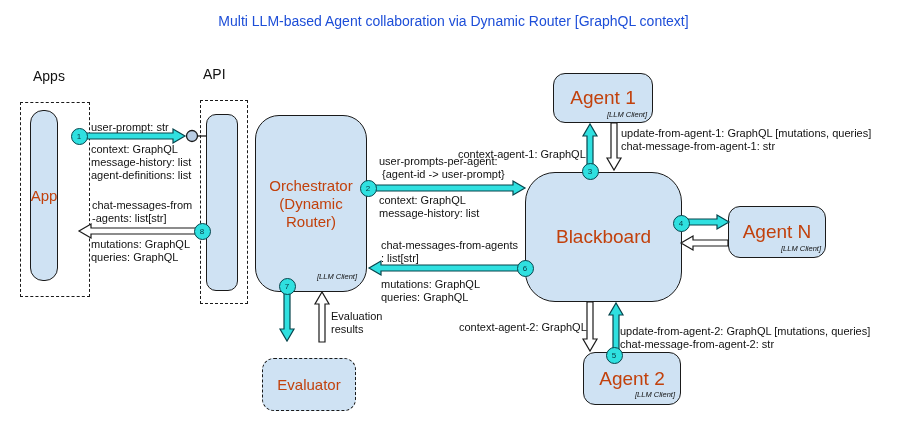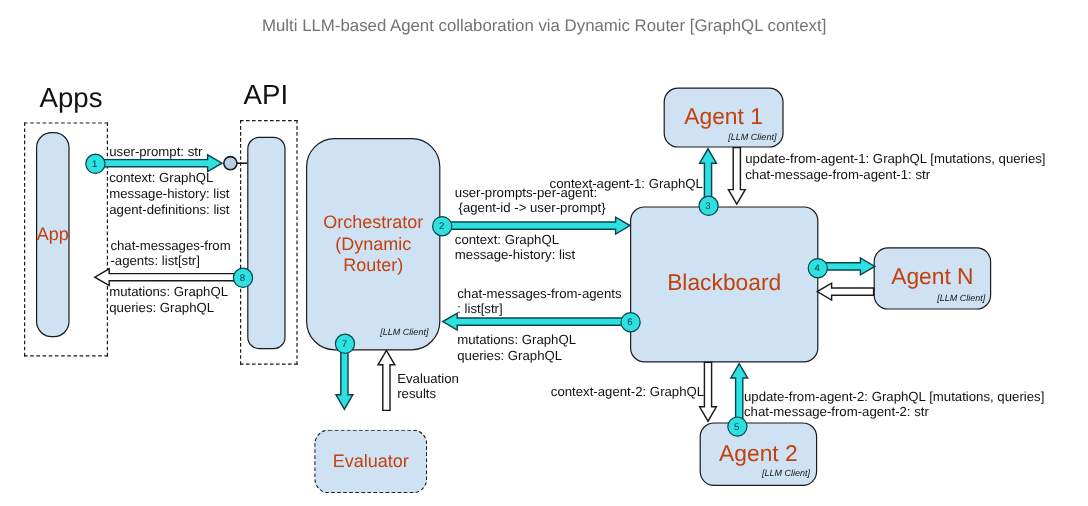--- a/index.html
+++ b/index.html
@@ -2,27 +2,27 @@
 <html><head>
 <meta charset="utf-8">
 <style>
   html,body{margin:0;padding:0;background:#ffffff;}
   .canvas{
     position:relative;width:907px;height:422px;background:#ffffff;
     font-family:"Liberation Sans",sans-serif;color:#1a1a1a;overflow:hidden;
   }
   .title{
     position:absolute;left:0;right:0;top:13px;text-align:center;
-    font-size:14px;color:#737373;z-index:4;
+    font-size:14px;color:#1d4ed8;z-index:4;
   }
   .group-box{
     position:absolute;border:1.3px dashed #1a1a1a;background:transparent;z-index:0;
   }
   .group-title{
-    position:absolute;font-size:23px;color:#111;z-index:4;
+    position:absolute;font-size:14px;color:#111;z-index:4;
   }
   .node{
     position:absolute;background:#cfe2f3;border:1.4px solid #1a1a1a;
     display:flex;align-items:center;justify-content:center;z-index:1;box-sizing:border-box;
   }
   .node-label{white-space:pre;text-align:center;color:#c2410c;}
   .sub{
     position:absolute;font-style:italic;font-size:7.5px;color:#111;white-space:nowrap;
   }
   .lbl{
@@ -59,21 +59,21 @@
 
   <div class="node" style="left:206px;top:114px;width:32px;height:177px;border-radius:10px;"></div>
 
   <div class="node" style="left:255px;top:115px;width:112px;height:177px;border-radius:24px;font-size:15px;">
     <div class="node-label" style="line-height:18px;">Orchestrator
 (Dynamic
 Router)</div>
     <div class="sub" style="right:9px;bottom:10px;">[LLM Client]</div>
   </div>
 
-  <div class="node" style="left:525px;top:172px;width:157px;height:130px;border-radius:12px;font-size:19px;">
+  <div class="node" style="left:525px;top:172px;width:157px;height:130px;border-radius:30px;font-size:19px;">
     <span class="node-label">Blackboard</span>
   </div>
 
   <div class="node" style="left:553px;top:73px;width:100px;height:50px;border-radius:12px;font-size:19px;">
     <span class="node-label">Agent 1</span>
     <div class="sub" style="right:5px;bottom:3px;">[LLM Client]</div>
   </div>
 
   <div class="node" style="left:728px;top:206px;width:98px;height:52px;border-radius:12px;font-size:19px;">
     <span class="node-label">Agent N</span>

